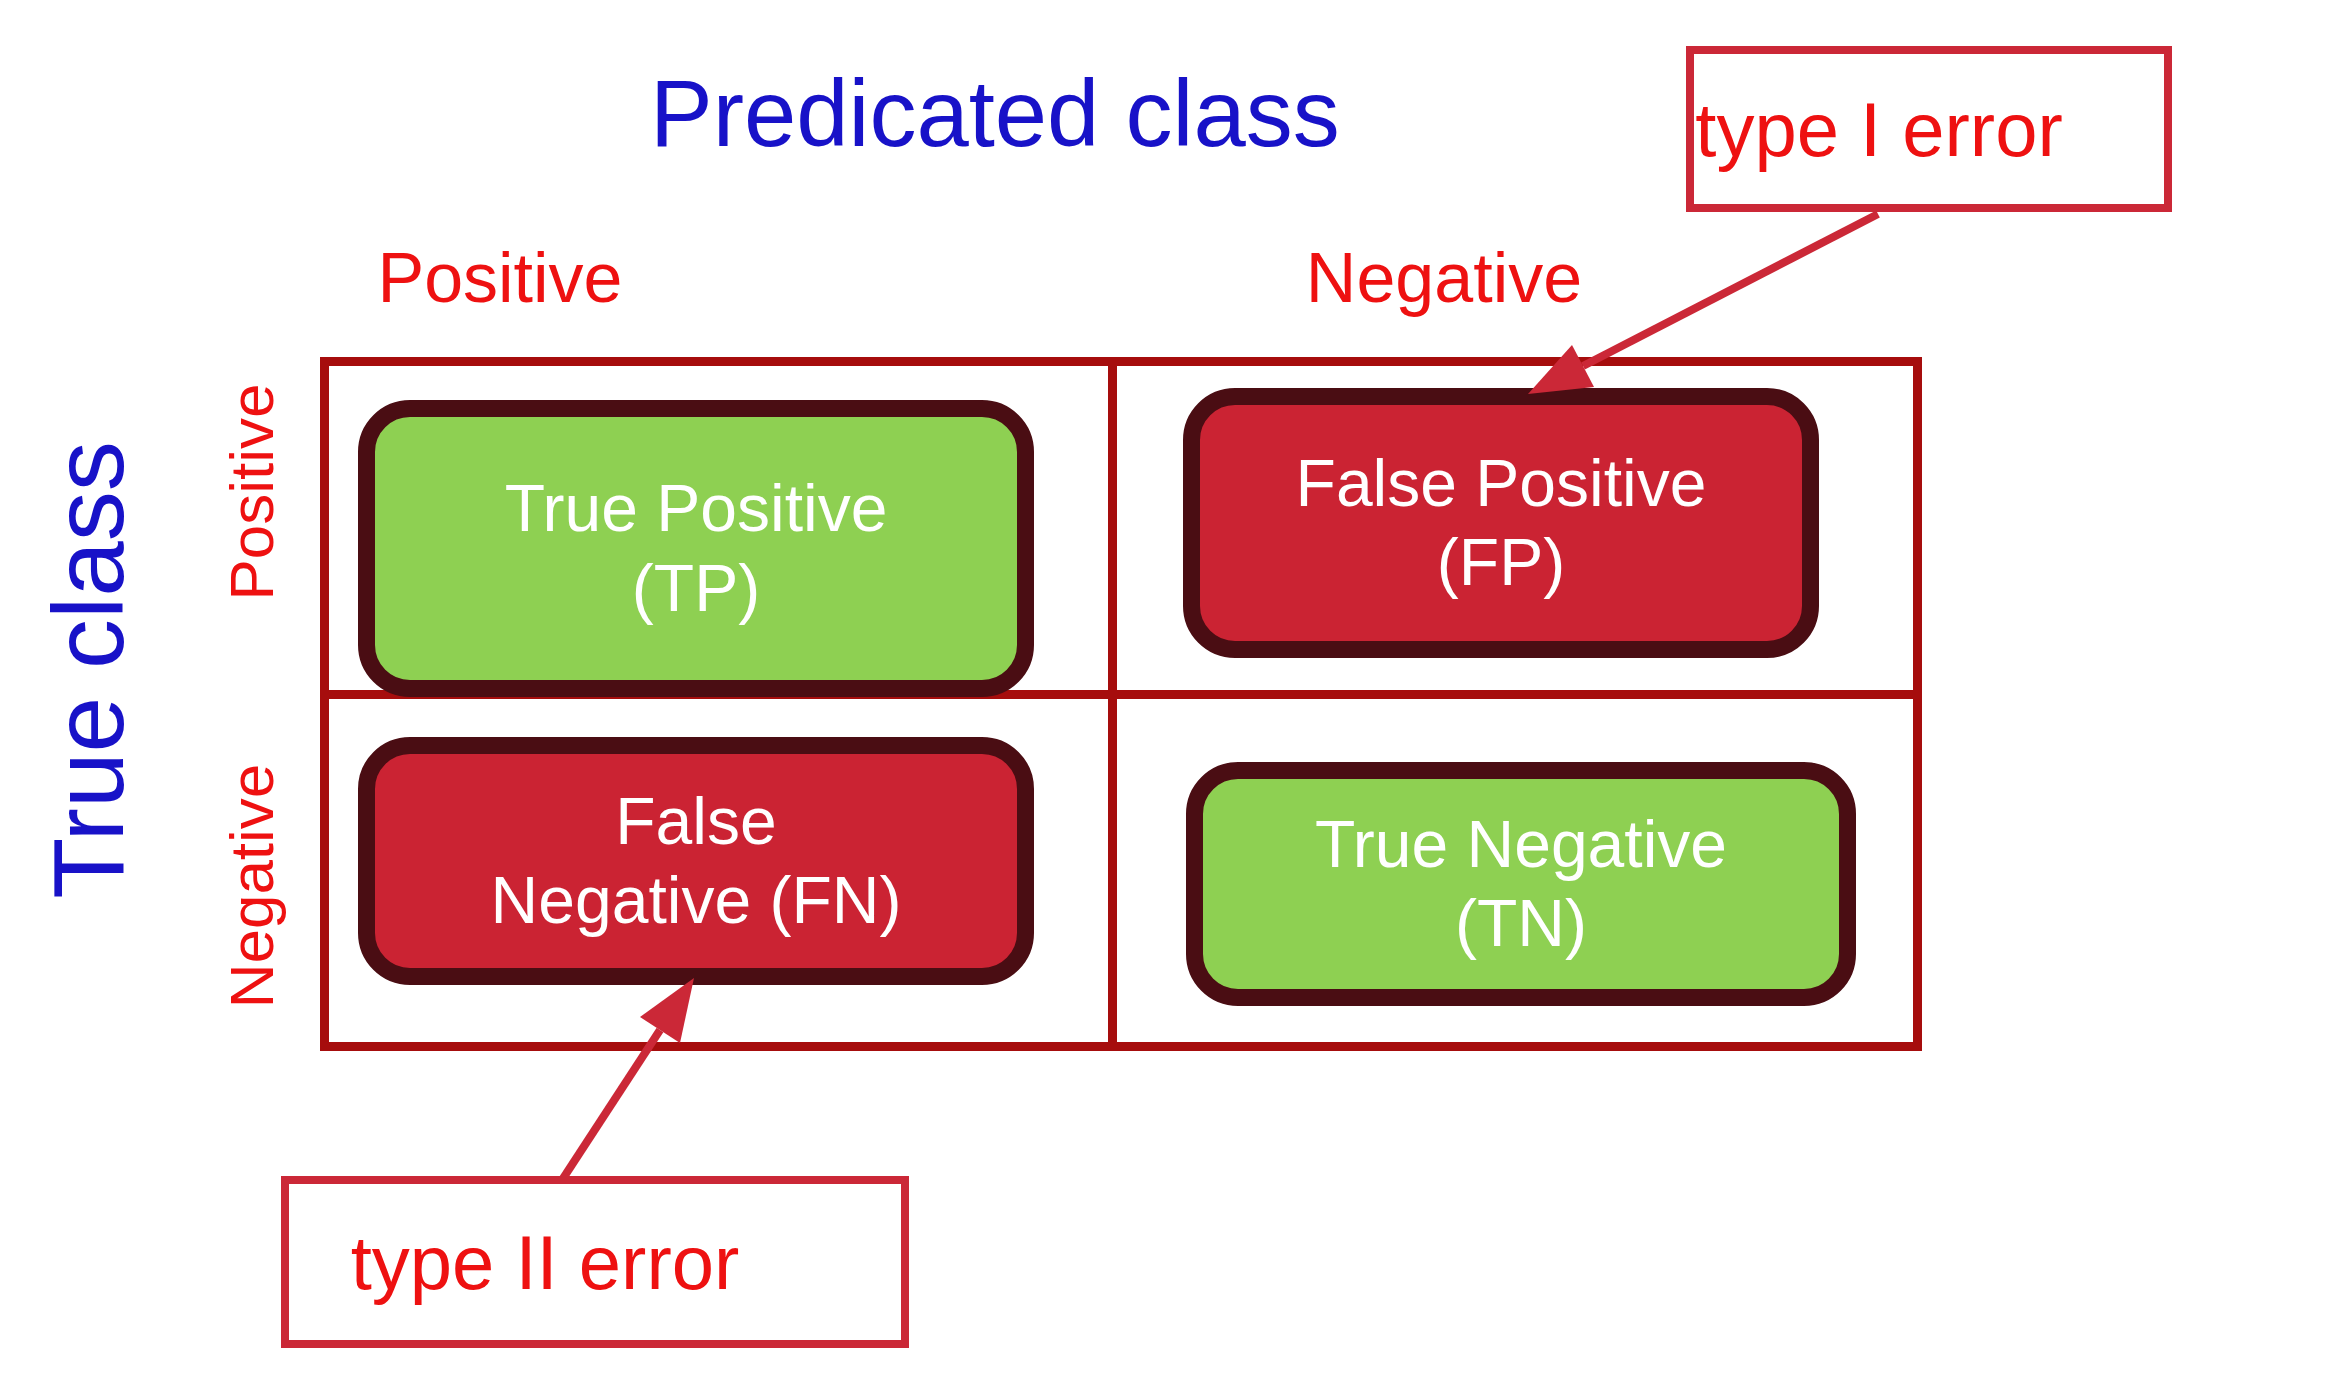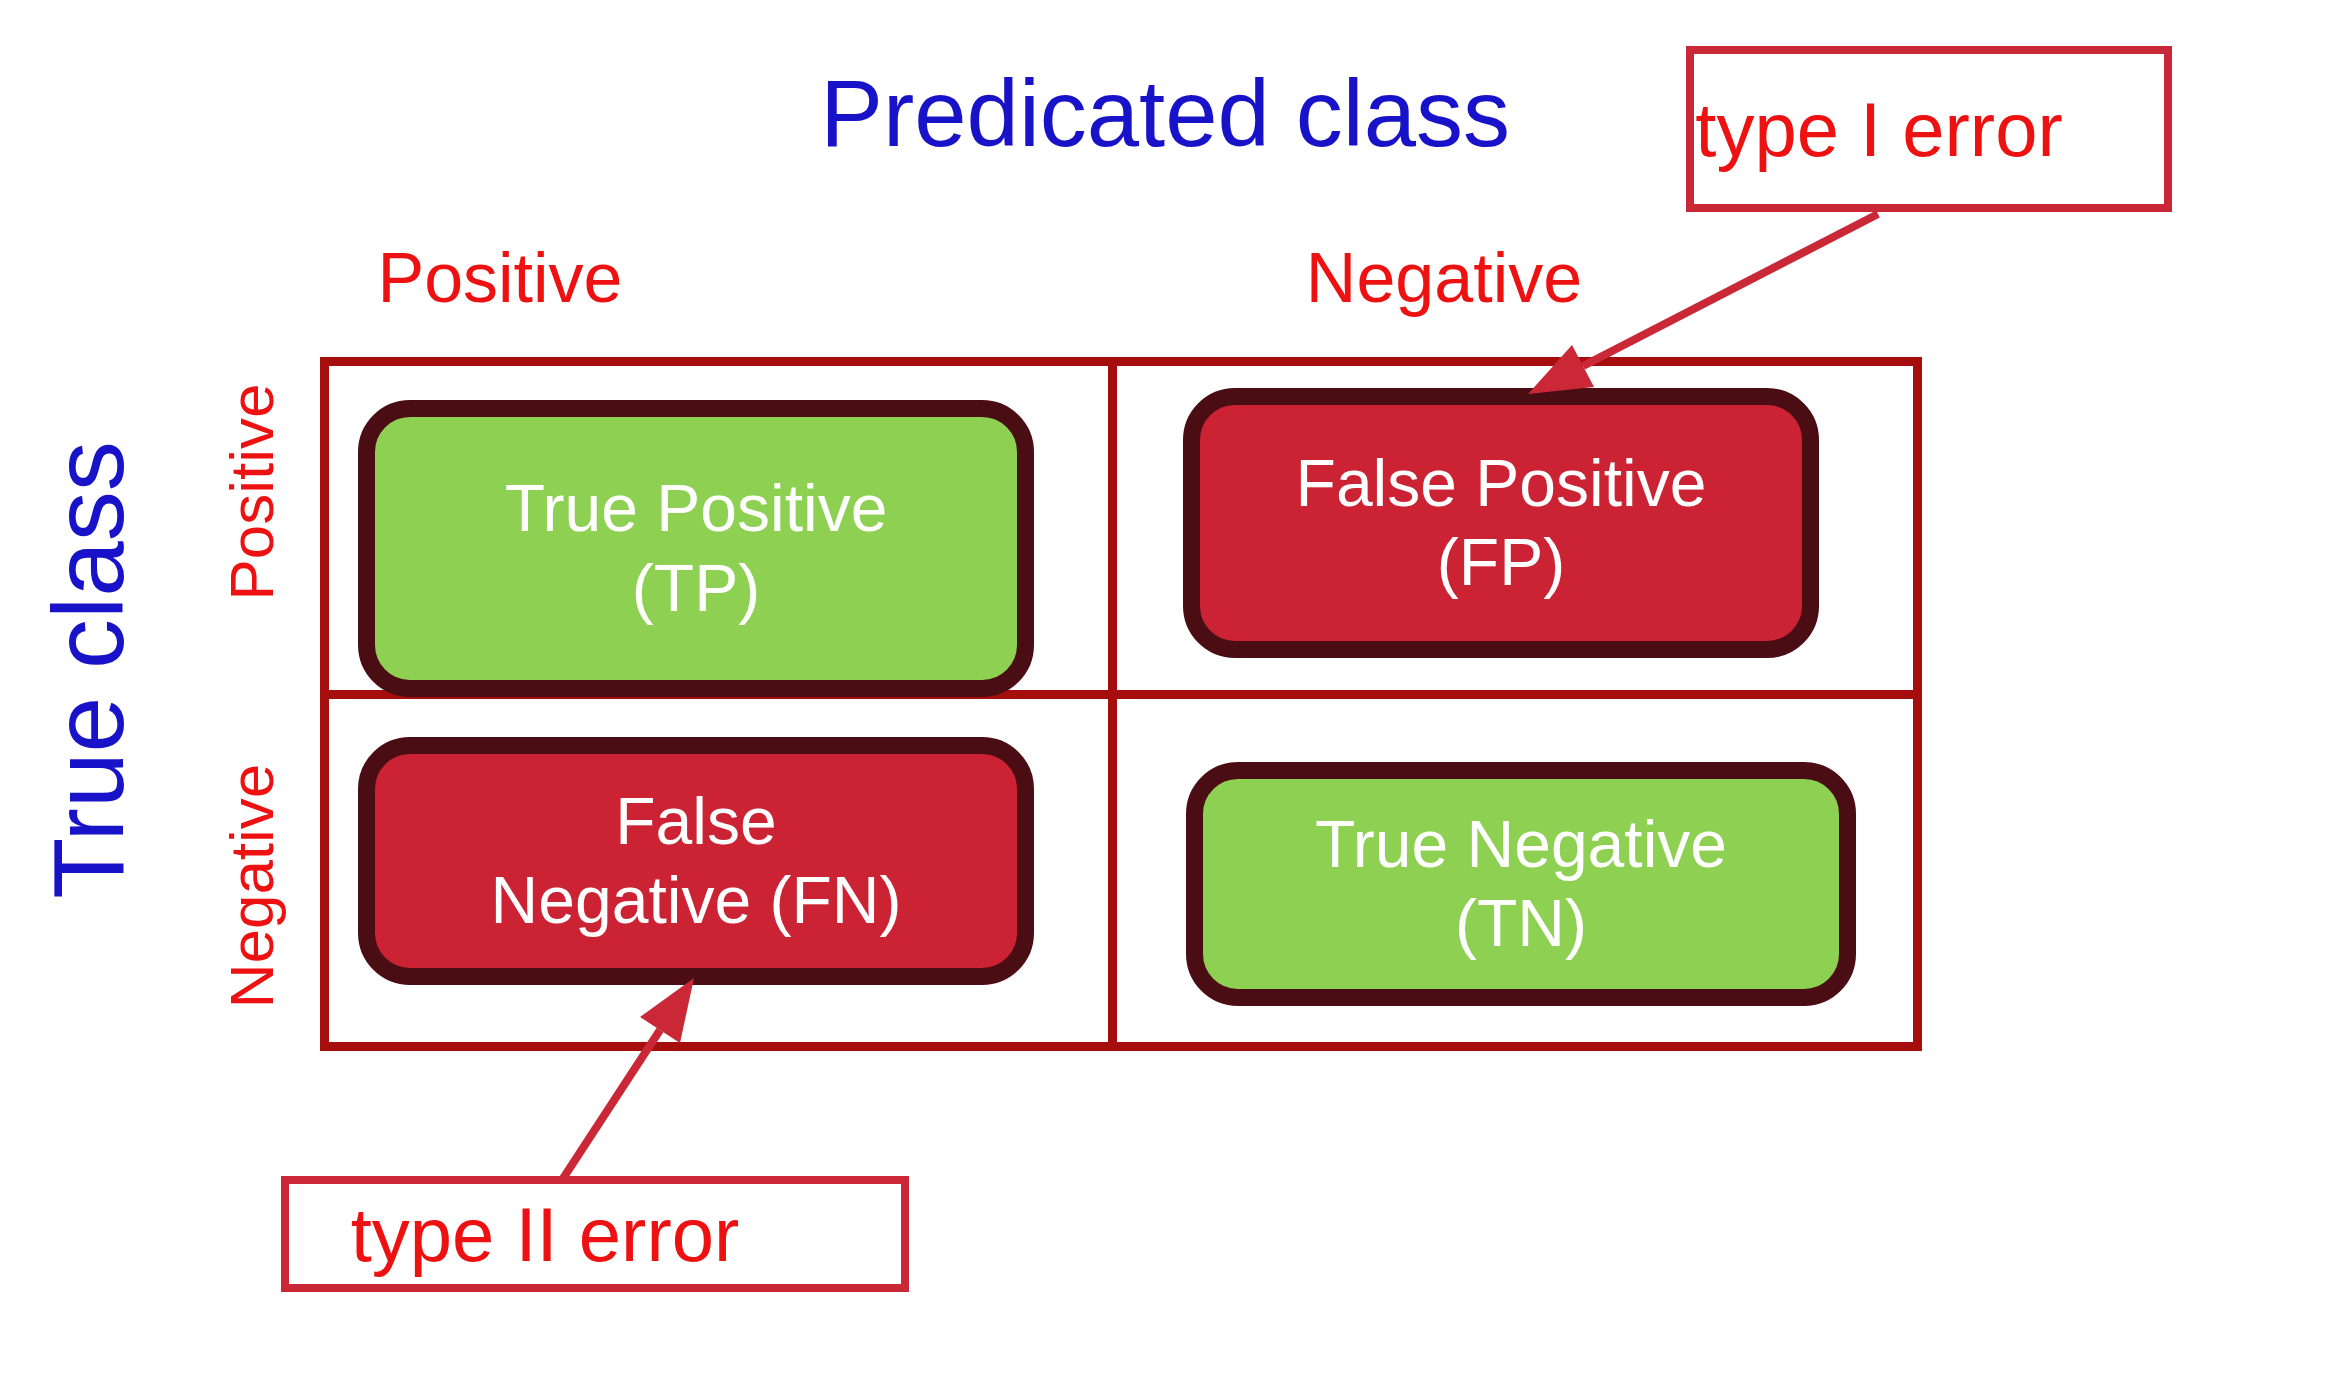--- a/index.html
+++ b/index.html
@@ -9,21 +9,21 @@
     height: 1395px;
     overflow: hidden;
     background: #ffffff;
     font-family: "Liberation Sans", sans-serif;
   }
   .abs { position: absolute; }
 
   
   .title {
     left: 650px; top: 60px; width: 860px;
-    text-align: right;
+    text-align: left;
     font-size: 94px;
     color: var(--blue);
     white-space: nowrap;
   }
   .col-label {
     top: 238px; width: 360px;
     text-align: center;
     font-size: 70px;
     color: var(--red-text);
     white-space: nowrap;
@@ -82,21 +82,21 @@
     border: 8px solid var(--crimson);
     color: var(--red-text);
     display: flex; align-items: center; justify-content: center;
     font-size: 76px;
     box-sizing: border-box;
     white-space: nowrap;
     background: #ffffff;
     margin-left: 36px;
   }
   .callout.type1 { left: 1650px; top: 46px;  width: 486px; height: 166px; padding-right: 100px; }
-  .callout.type2 { left: 245px;  top: 1176px; width: 628px; height: 116px; padding-right: 100px; }
+  .callout.type2 { left: 245px;  top: 1176px; width: 628px; height: 172px; padding-right: 100px; }
 
   .arrows { left: 0; top: 0; width: 2327px; height: 1395px; pointer-events: none; }
 </style>
 </head>
 <body>
 
 <div class="canvas">
 
   <div class="abs title">Predicated class</div>
 

